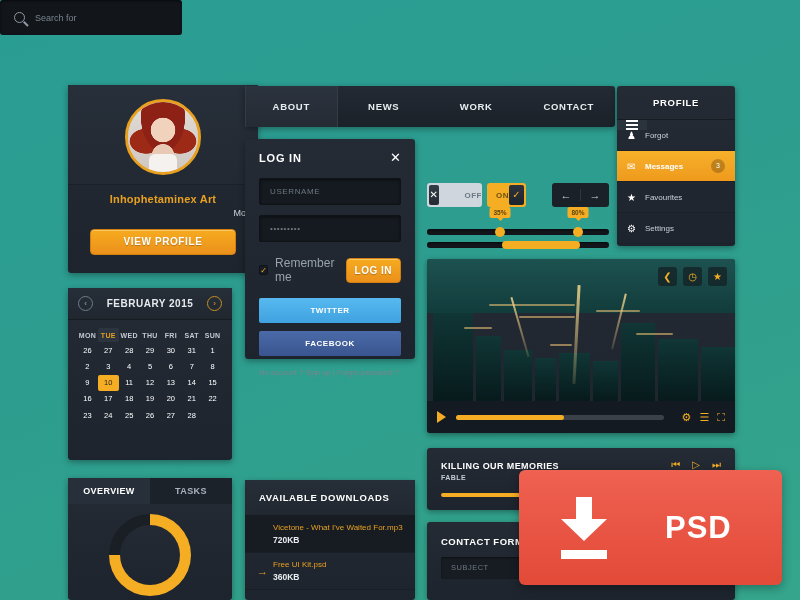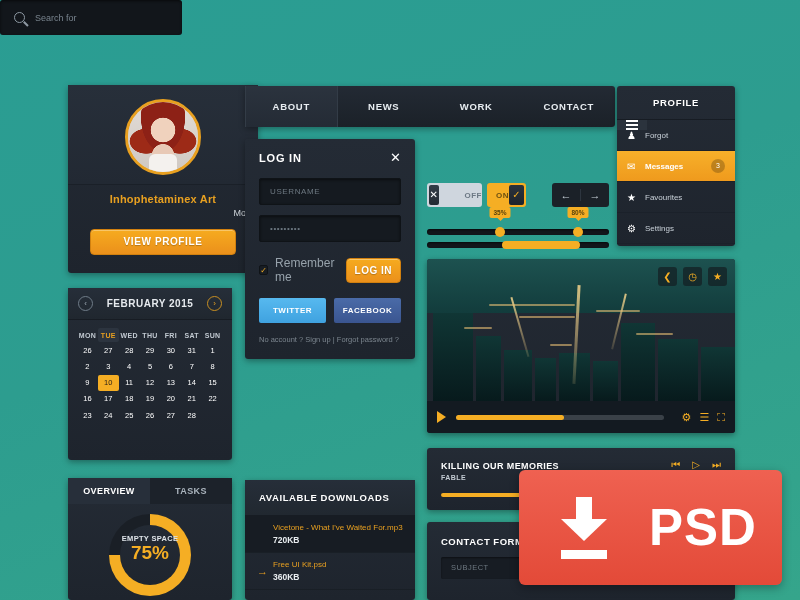--- a/index.html
+++ b/index.html
@@ -102,21 +102,21 @@
   .x-icon { color:#fff; font-size:13px; cursor:pointer; line-height:1; }
   .field { margin:10px 14px 0; height:27px; background:#151a20; border:1px solid #0f1317;
      border-radius:2px; color:#6d7881; font-size:8px; letter-spacing:.6px;
      line-height:25px; padding:0 10px; box-shadow:inset 0 1px 3px rgba(0,0,0,.5); }
   .field.first { margin-top:14px; }
   .login-row { display:flex; align-items:center; margin:14px 14px 0; }
   .cb { width:10px; height:10px; background:#181d23; border:1px solid #0f1317;
      border-radius:2px; color:#f5ae24; font-size:8px; line-height:9px; text-align:center; cursor:pointer;}
   .rem { color:#97a2ab; font-size:12px; margin-left:7px; }
   #login-btn { margin-left:auto; width:62px; height:25px; line-height:23px; font-size:10px; letter-spacing:.5px;}
-  .social { display:flex; gap:8px; margin:14px 14px 0; }
+  .social { display:flex; gap:8px; margin:14px 14px 0;flex-direction:column; }
   .soc { flex:1; height:25px; line-height:25px; text-align:center; border-radius:2px;
      color:#fff; font-size:8px; font-weight:bold; letter-spacing:.5px; cursor:pointer; }
   .soc.tw { background:linear-gradient(180deg,#57b9ef,#3fa2e0); }
   .soc.fb { background:linear-gradient(180deg,#4a6ba8,#3a5590); }
   .login-foot { margin:12px 14px 0; color:#7b8views; }
   .login-foot { color:#7b858e; font-size:7.5px; }
   .login-foot a { color:#7b858e; text-decoration:none; cursor:pointer; }
 
   
   #weather-card { left:245px; top:369px; width:170px; height:100px; display:flex; align-items:center; }
@@ -245,21 +245,21 @@
   
   #psd-badge { position:absolute; left:519px; top:470px; width:263px; height:115px;
       background:linear-gradient(180deg,#ef6151 0%,#e34a38 100%); border-radius:6px;
       display:flex; align-items:center; box-shadow:0 3px 10px rgba(0,0,0,.3); }
   .psd-dl { margin-left:42px; width:46px; position:relative; }
   .psd-dl .stem { width:16px; height:22px; background:#fff; margin:0 auto; }
   .psd-dl .head { width:0; height:0; margin:0 auto;
       border-left:23px solid transparent; border-right:23px solid transparent;
       border-top:22px solid #fff; }
   .psd-dl .base { width:46px; height:9px; background:#fff; margin-top:9px; }
-  .psd-text { color:#fff; font-size:51px; font-weight:bold; margin-left:42px; letter-spacing:1px; }
+  .psd-text { color:#fff; font-size:31px; font-weight:bold; margin-left:58px; letter-spacing:1px; }
 </style>
 </head>
 <body>
 
 <div class="stage">
 
   <div class="card" id="profile-card">
     <div class="ptop">
       <div class="avatar">
           <div class="face"></div>
@@ -334,24 +334,20 @@
     </div>
   </div>
 
   <div class="card" id="overview-card">
     <div class="tabs">
       <div class="tab active">OVERVIEW</div>
       <div class="tab">TASKS</div>
     </div>
     <div class="donut-wrap">
       <div class="donut"></div>
-      <div class="donut-lbl">
-        <div class="t">EMPTY SPACE</div>
-        <div class="v">75%</div>
-      </div>
     </div>
   </div>
 
   <div class="card" id="top-nav">
     <div class="nav-item active">ABOUT</div>
     <div class="nav-item">NEWS</div>
     <div class="nav-item">WORK</div>
     <div class="nav-item">CONTACT</div>
   </div>
 

